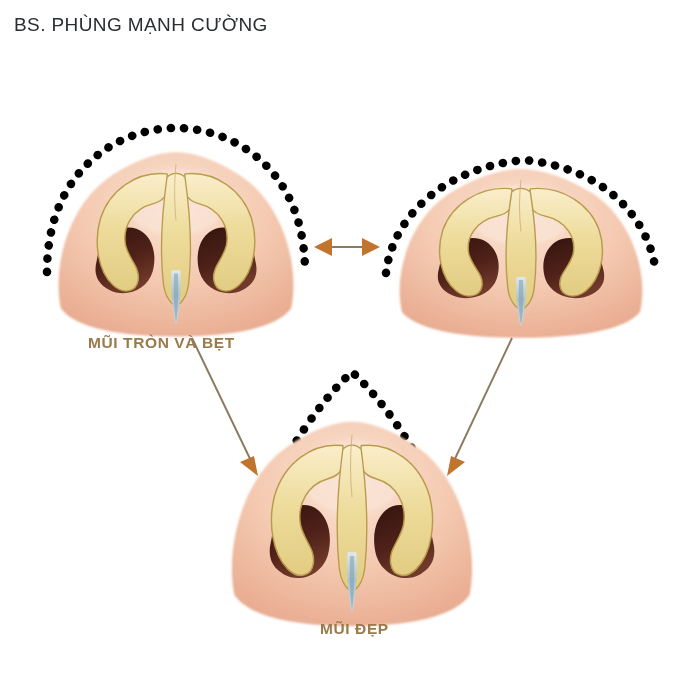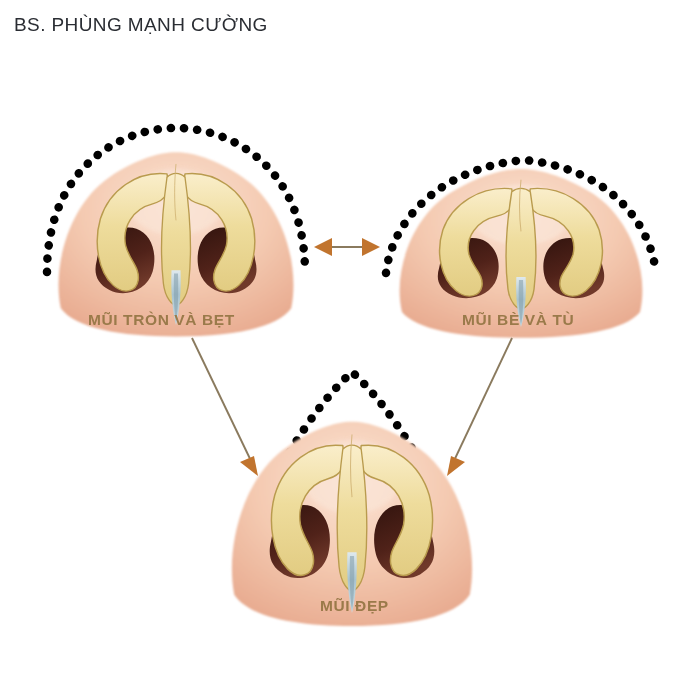--- a/index.html
+++ b/index.html
@@ -29,20 +29,21 @@
     white-space: nowrap;
   }
   .nose-label {
     position: absolute;
     font-size: 15.5px;
     font-weight: bold;
     letter-spacing: 0.6px;
     color: #9a7a4a;
     white-space: nowrap;
     text-align: center;
+    margin-top: 23px;
   }
   #label-round-flat { left: 88px;  top: 311px; }
   #label-wide-blunt { left: 462px; top: 311px; }
   #label-ideal      { left: 320px; top: 597px; }
 
   .figure-svg {
     position: absolute;
     left: 0;
     top: 0;
   }
@@ -183,17 +184,16 @@
     </g>
 
     <g>
       <line x1="512" y1="338" x2="452" y2="465" stroke="#8a7a5e" stroke-width="1.9"></line>
       <polygon points="447,476 465,462 451,456" fill="#c1742e"></polygon>
     </g>
   </svg>
 
   <div class="nose-label" id="label-round-flat">MŨI TRÒN VÀ BẸT</div>
 
-  <div class="nose-label" id="label-wide-blunt">MŨI BÈ VÀ TÙ</div>
 
   <div class="nose-label" id="label-ideal">MŨI ĐẸP</div>
 
 </div>
 
 </body></html>

